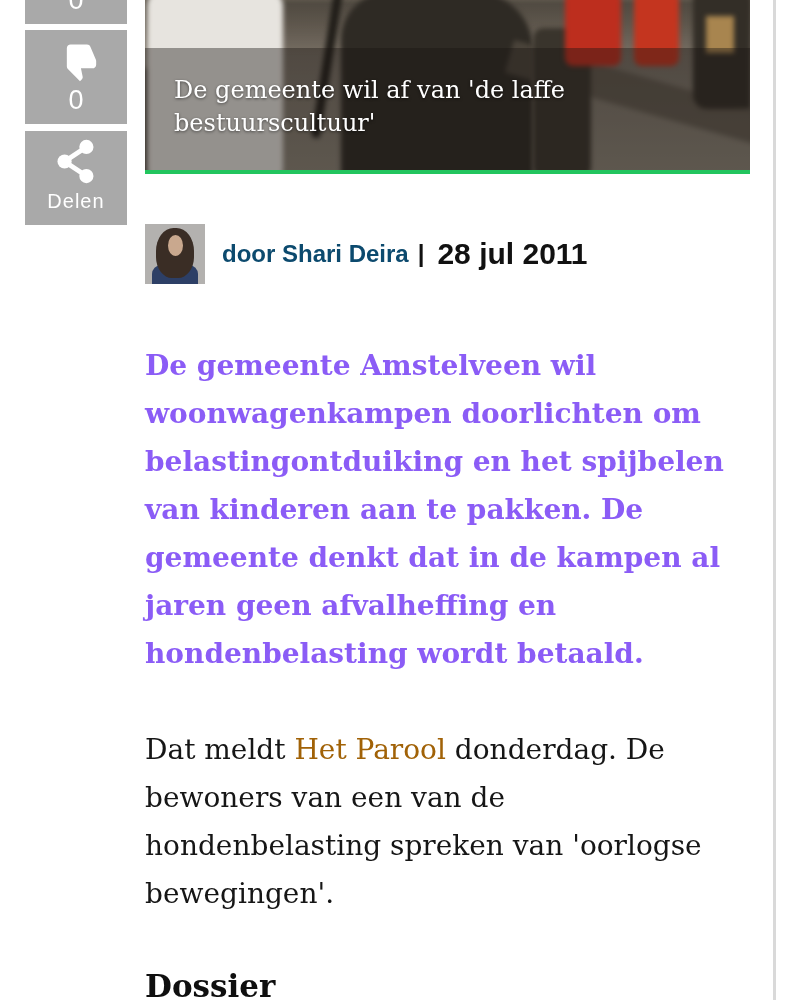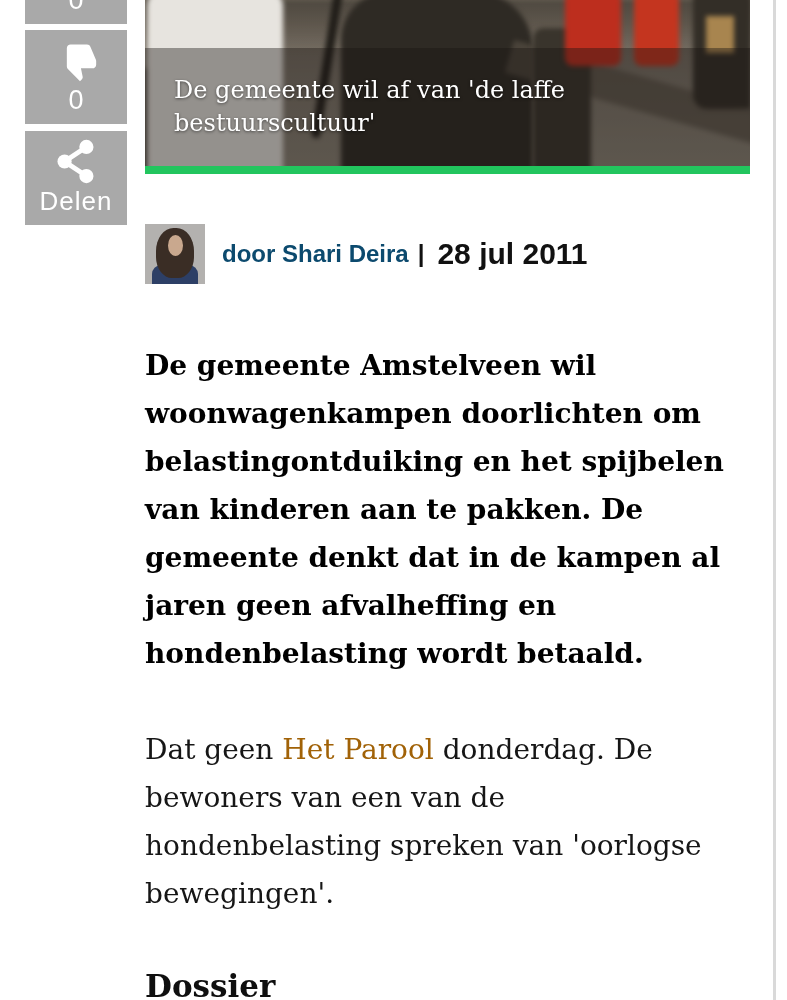--- a/index.html
+++ b/index.html
@@ -20,25 +20,25 @@
     position:absolute; left:0; width:102px; height:94px;
     background:#a9a9a9; border:none; cursor:pointer;
     display:flex; flex-direction:column; align-items:center; justify-content:flex-end;
     padding-bottom:9px; color:#ffffff;
   }
   .side-btn.upvote   { top:-70px; }
   .side-btn.downvote { top:30px; }
   .side-btn.share    { top:131px; }
   .side-btn .icon { display:block; line-height:0; margin-bottom:3px; }
   .side-btn .count { font-size:27px; line-height:29px; color:#fff; }
-  .side-btn .share-label { font-size:26px; line-height:29px; color:#fff; letter-spacing:1px; }
+  .side-btn .share-label { font-size:20px; line-height:29px; color:#fff; letter-spacing:1px; }
   
   .hero {
     position:absolute; left:145px; top:0; width:605px; height:174px;
-    background:#837b6f; overflow:hidden; border-bottom:8px solid #22c55e;
+    background:#837b6f; overflow:hidden; border-bottom:4px solid #22c55e;
   }
   .ph { position:absolute; filter:blur(2.5px); }
   .p-bg       { inset:0; background:linear-gradient(180deg,#6a6156 0%,#7b7368 45%,#8b8477 100%); filter:none; }
   .p-shadtop  { left:0; top:0; width:100%; height:52px; background:linear-gradient(#4f4940,rgba(79,73,64,0)); }
   .p-armleft  { left:-14px; top:68px; width:42px; height:130px; background:#3f382f; border-radius:12px; }
   .p-white    { left:2px; top:-10px; width:136px; height:195px; background:#e7e4df; border-radius:16px; }
   .p-strap    { left:178px; top:-16px; width:9px; height:155px; background:#211e19; border-radius:5px; transform:rotate(9deg); }
   .p-hood     { left:196px; top:-8px; width:192px; height:195px; background:#2e2a24; border-radius:48px 58px 0 0; }
   .p-curb     { left:358px; top:86px; width:340px; height:34px; background:#574f44; transform:rotate(16deg); opacity:.7; }
   .p-fig2     { left:388px; top:28px; width:58px; height:150px; background:#39342c; border-radius:10px; }
@@ -68,21 +68,21 @@
   .avatar .shirt { position:absolute; left:7px; top:41px; width:46px; height:20px; background:#2d3f66; border-radius:9px 9px 0 0; }
   .avatar .hair  { position:absolute; left:11px; top:4px; width:38px; height:50px; background:#3a2d25; border-radius:46% 46% 42% 42%; }
   .avatar .face  { position:absolute; left:23px; top:11px; width:15px; height:21px; background:#c9a88e; border-radius:50%; }
   .byline .author { color:#0c4a6e; font-weight:bold; font-size:24px; }
   .byline .sep    { color:#111111; font-weight:bold; font-size:24px; margin:0 13px 0 9px; }
   .byline .date   { color:#111111; font-weight:bold; font-size:30px; }
   
   .intro {
     position:absolute; left:145px; top:342px; width:625px;
     font-family:"DejaVu Serif", serif; font-weight:bold;
-    font-size:28px; line-height:48px; color:#000000;
+    font-size:28px; line-height:48px; color:#8b5cf6;
     white-space:pre-line;
   }
   .body-par {
     position:absolute; left:145px; top:726px; width:625px;
     font-family:"DejaVu Serif", serif; font-weight:normal;
     font-size:28px; line-height:48px; color:#161616;
     white-space:pre-line;
   }
   .body-par .red-link { color:#a16207; text-decoration:none; cursor:pointer; }
   .dossier {
@@ -159,20 +159,20 @@
   </div>
 
   <p class="intro">De gemeente Amstelveen wil
 woonwagenkampen doorlichten om
 belastingontduiking en het spijbelen
 van kinderen aan te pakken. De
 gemeente denkt dat in de kampen al
 jaren geen afvalheffing en
 hondenbelasting wordt betaald.</p>
 
-  <p class="body-par"><span>Dat geen </span><a class="red-link">Het Parool</a><span> donderdag. De
+  <p class="body-par"><span>Dat meldt </span><a class="red-link">Het Parool</a><span> donderdag. De
 bewoners van een van de
 hondenbelasting spreken van 'oorlogse
 bewegingen'.</span></p>
 
   <h2 class="dossier">Dossier</h2>
 
 </div>
 
 </body></html>

